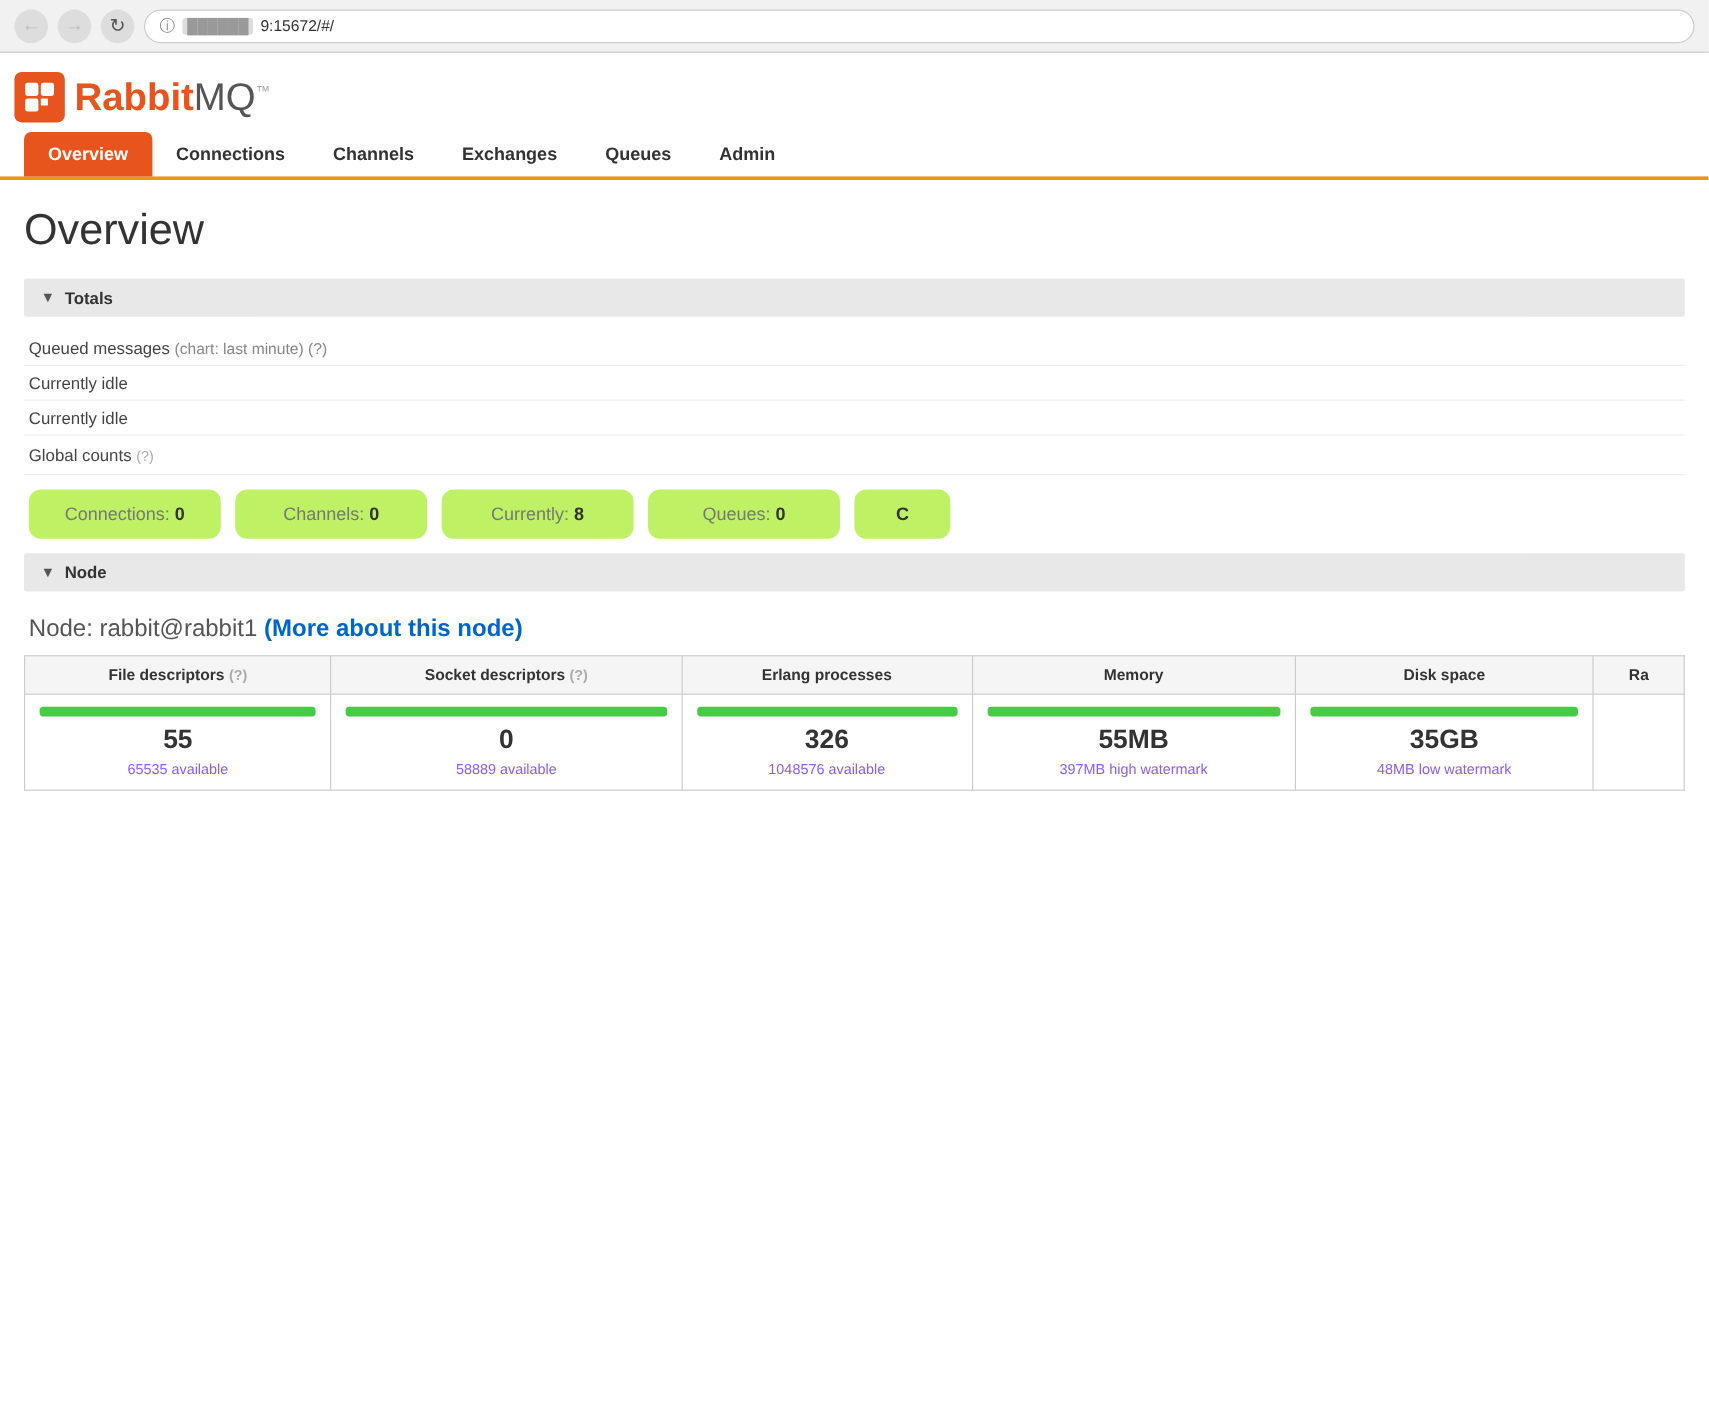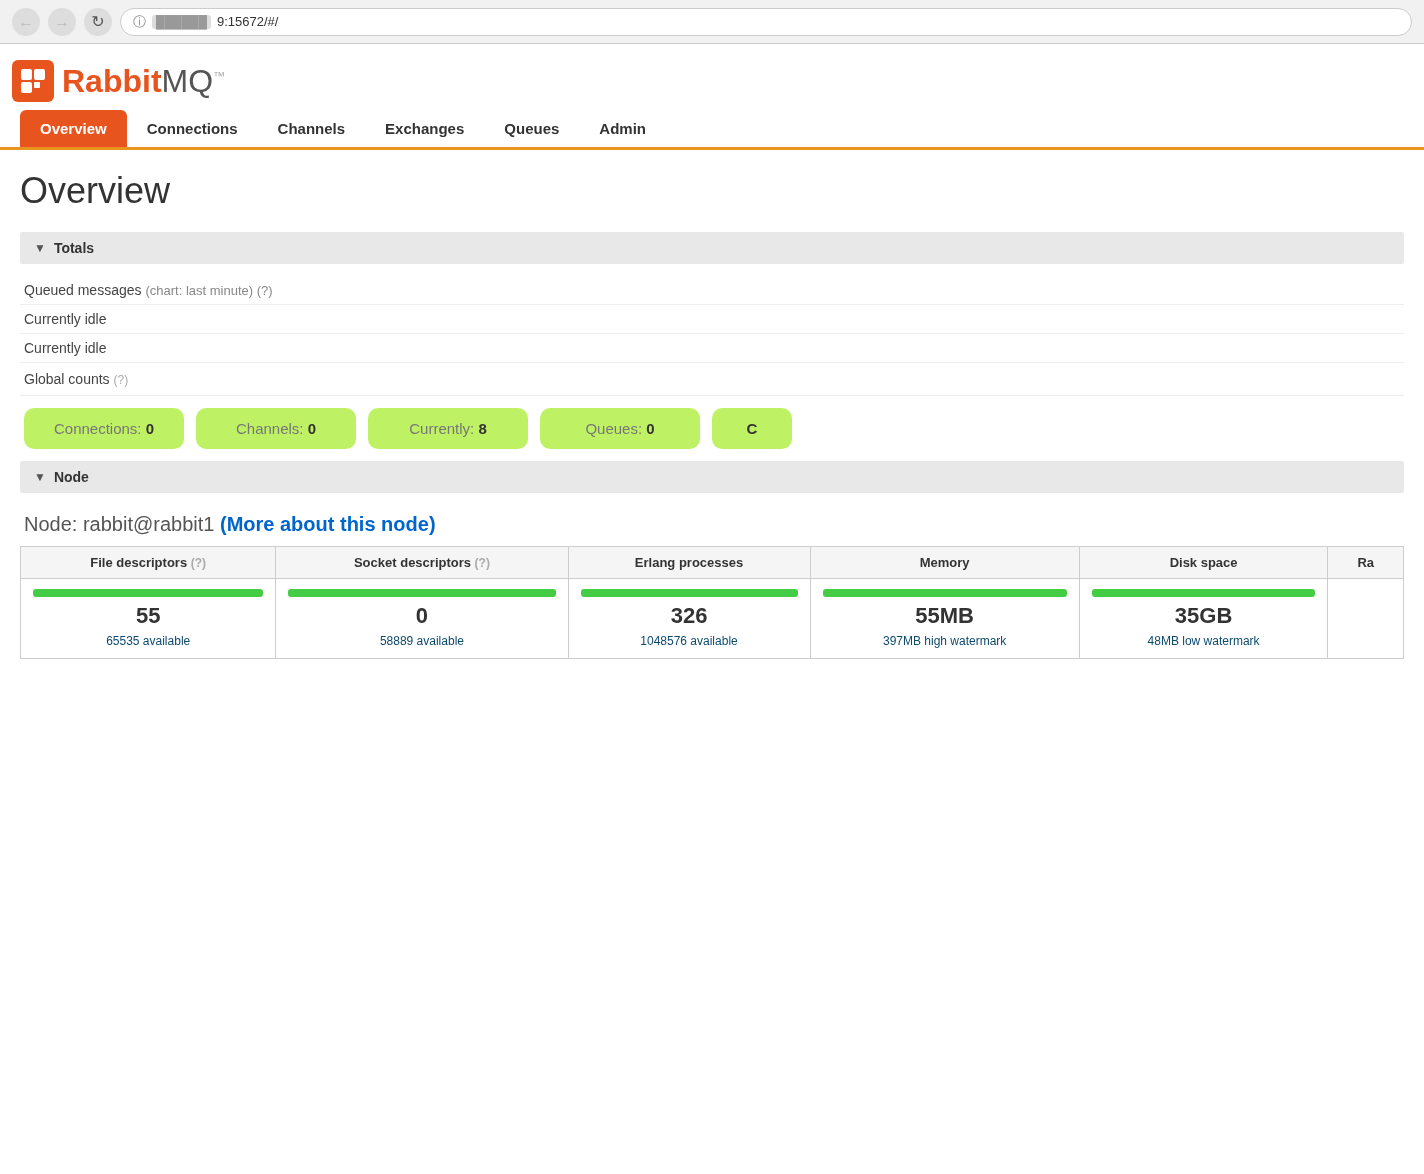--- a/index.html
+++ b/index.html
@@ -187,21 +187,21 @@
     }
     .metric-value {
       font-size: 22px;
       font-weight: bold;
       color: #333;
       display: block;
       margin-bottom: 4px;
     }
     .metric-sub {
       font-size: 12px;
-      color: #0c4a6e;
+      color: #8b5cf6;
     }
     .green-bar {
       display: block;
       width: 100%;
       height: 8px;
       background: #44cc44;
       border-radius: 3px;
       margin-bottom: 6px;
     }
     .hint-text { color: #aaa; font-size: 12px; }

